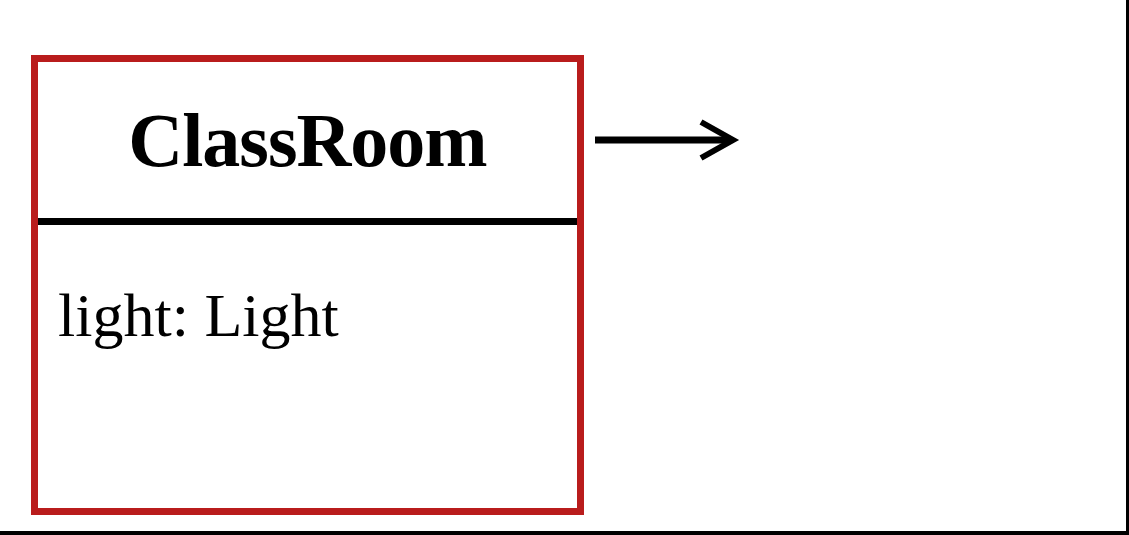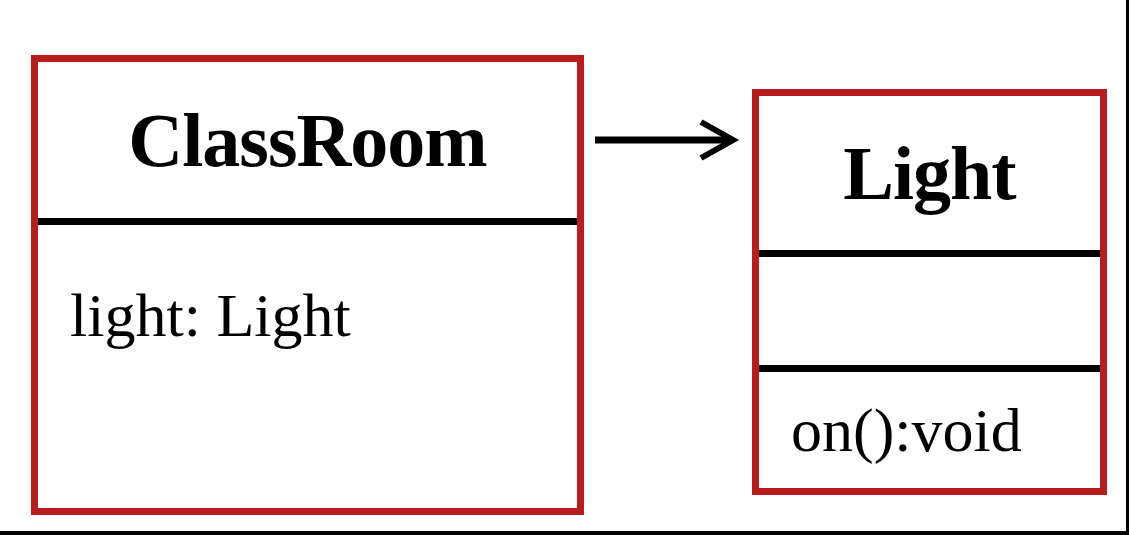--- a/index.html
+++ b/index.html
@@ -31,21 +31,21 @@
     overflow: hidden;
   }
   .compartment + .compartment { border-top: 7px solid #000; }
   .name-compartment {
     justify-content: center;
     font-weight: bold;
     font-size: 76px;
     letter-spacing: -1px;
   }
   .member-compartment {
-    padding-left: 32px;
+    padding-left: 20px;
     font-size: 62px;
   }
   .classroom-box .name-compartment   { height: 156px; }
   .classroom-box .attr-compartment   { height: 188px; }
   .classroom-box .method-compartment { flex: 1; }
   .light-box .name-compartment   { height: 154px; }
   .light-box .attr-compartment   { height: 115px; }
   .light-box .method-compartment { flex: 1; }
   .arrow-svg { position: absolute; left: 585px; top: 105px; }
   .frame-right  { position: absolute; left: 1126px; top: 0; width: 3px; height: 535px; background: #000; }
@@ -63,26 +63,17 @@
     <div class="compartment member-compartment attr-compartment">
       <span>light: Light</span>
     </div>
   </div>
 
   <svg class="arrow-svg" width="165" height="70" viewBox="0 0 165 70">
     <line x1="10" y1="35" x2="146" y2="35" stroke="#000" stroke-width="7"></line>
     <polyline points="116,17 148,35 116,53" fill="none" stroke="#000" stroke-width="6"></polyline>
   </svg>
 
-  <div class="uml-class light-box">
-    <div class="compartment name-compartment">
-      <span>Light</span>
-    </div>
-    <div class="compartment member-compartment attr-compartment"></div>
-    <div class="compartment member-compartment method-compartment">
-      <span>on():void</span>
-    </div>
-  </div>
 
   <div class="frame-right"></div>
   <div class="frame-bottom"></div>
 
 </div>
 
 </body></html>

